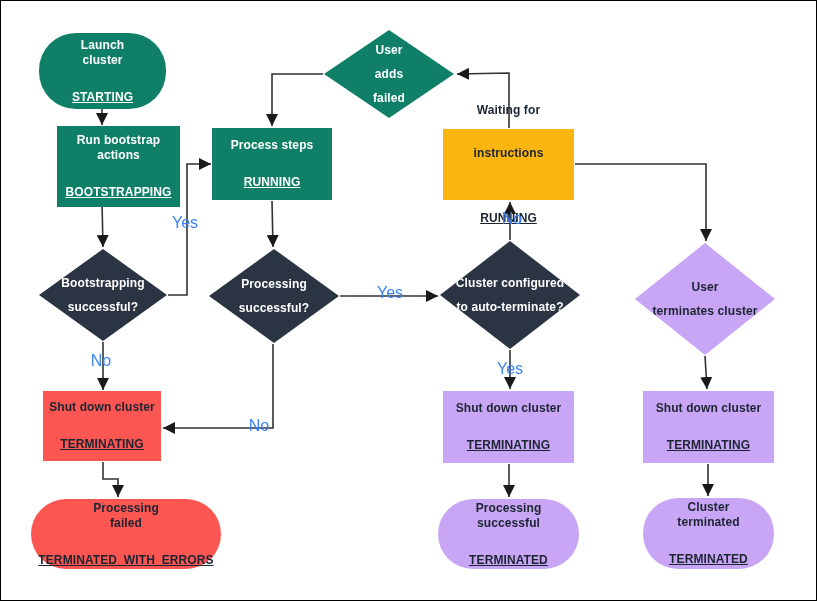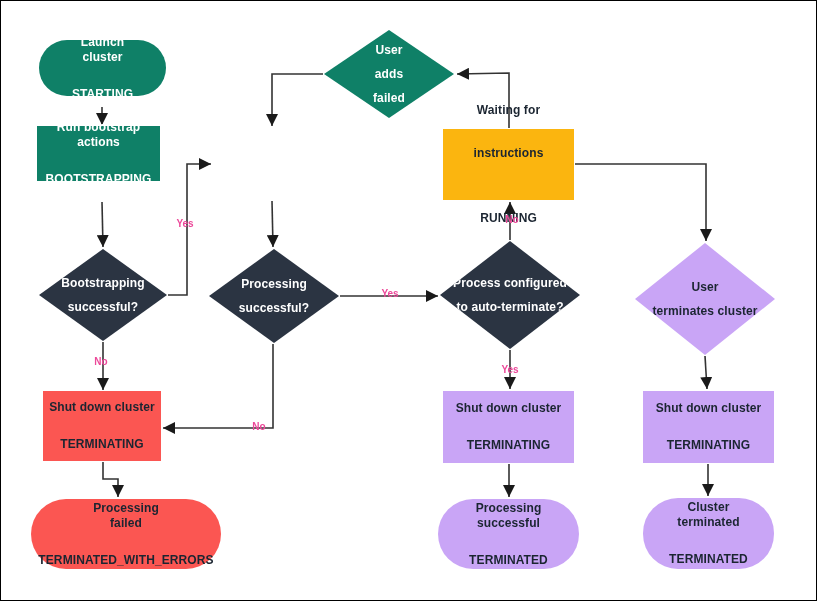--- a/index.html
+++ b/index.html
@@ -15,33 +15,33 @@
   .edges{position:absolute;left:0;top:0;width:817px;height:601px;}
   .node{
     position:absolute;
     display:flex;flex-direction:column;
     align-items:center;justify-content:center;
     text-align:center;
     font-weight:700;font-size:12px;line-height:15px;
     letter-spacing:.1px;
   }
   .node .ln{display:block;}
-  .node .state{margin-top:22px;display:block;}
+  .node .state{margin-top:22px;display:block;text-decoration:underline;}
   .stadium{border-radius:37px;}
   .stadium-wide{border-radius:35px;}
   .diamond{clip-path:polygon(50% 0,100% 50%,50% 100%,0 50%);gap:9px;}
   .teal{background:#0F8067;color:#ffffff;}
   .navy{background:#2B3442;color:#ffffff;}
   .gold{background:#FBB50F;color:#1B2531;}
   .red{background:#FB5652;color:#1B2531;}
   .purple{background:#C9A5F6;color:#1B2531;}
   .edge-label{
     position:absolute;
     transform:translate(-50%,-50%);
-    font-weight:700;font-size:10px;color:#ec4899;
+    font-weight:400;font-size:16px;color:#3b82f6;
     white-space:nowrap;
   }
 </style>
 </head>
 <body>
 
 <div class="canvas">
 
   <svg class="edges" width="817" height="601" viewBox="0 0 817 601" xmlns="http://www.w3.org/2000/svg">
     <defs>
@@ -62,32 +62,36 @@
       <path d="M322,73 L271,73 L271,125" marker-end="url(#arrow)"></path>
       <path d="M574,163 L705,163 L705,240" marker-end="url(#arrow)"></path>
       <path d="M509,349 L509,388" marker-end="url(#arrow)"></path>
       <path d="M508,463 L508,496" marker-end="url(#arrow)"></path>
       <path d="M704,355 L706,388" marker-end="url(#arrow)"></path>
       <path d="M707,463 L707,495" marker-end="url(#arrow)"></path>
       <path d="M102,461 L102,478 L117,478 L117,496" marker-end="url(#arrow)"></path>
     </g>
   </svg>
 
-  <div class="node stadium teal" style="left:38px;top:39px;width:127px;height:56px;justify-content:center;">
+  <div class="node stadium teal" style="left:38px;top:32px;width:127px;height:76px;justify-content:center;">
     <span class="ln">Launch</span>
     <span class="ln">cluster</span>
     <span class="state">STARTING</span>
   </div>
 
-  <div class="node rect teal" style="left:36px;top:125px;width:123px;height:55px;">
+  <div class="node rect teal" style="left:56px;top:125px;width:123px;height:81px;">
     <span class="ln">Run bootstrap</span>
     <span class="ln">actions</span>
     <span class="state">BOOTSTRAPPING</span>
   </div>
 
+  <div class="node rect teal" style="left:211px;top:127px;width:120px;height:72px;">
+    <span class="ln">Process steps</span>
+    <span class="state">RUNNING</span>
+  </div>
 
   <div class="node diamond teal" style="left:323px;top:29px;width:130px;height:88px;">
     <span class="ln">User</span>
     <span class="ln">adds</span>
     <span class="ln">failed</span>
   </div>
 
   <div class="node rect gold" style="left:442px;top:128px;width:131px;height:71px;gap:28px;">
     <span class="ln">Waiting for</span>
     <span class="ln">instructions</span>
@@ -98,21 +102,21 @@
     <span class="ln">Bootstrapping</span>
     <span class="ln">successful?</span>
   </div>
 
   <div class="node diamond navy" style="left:208px;top:248px;width:130px;height:94px;">
     <span class="ln">Processing</span>
     <span class="ln">successful?</span>
   </div>
 
   <div class="node diamond navy" style="left:439px;top:240px;width:140px;height:108px;">
-    <span class="ln">Process configured</span>
+    <span class="ln">Cluster configured</span>
     <span class="ln">to auto-terminate?</span>
   </div>
 
   <div class="node diamond purple" style="left:634px;top:242px;width:140px;height:112px;">
     <span class="ln">User</span>
     <span class="ln">terminates cluster</span>
   </div>
 
   <div class="node rect red" style="left:42px;top:390px;width:118px;height:70px;">
     <span class="ln">Shut down cluster</span>

